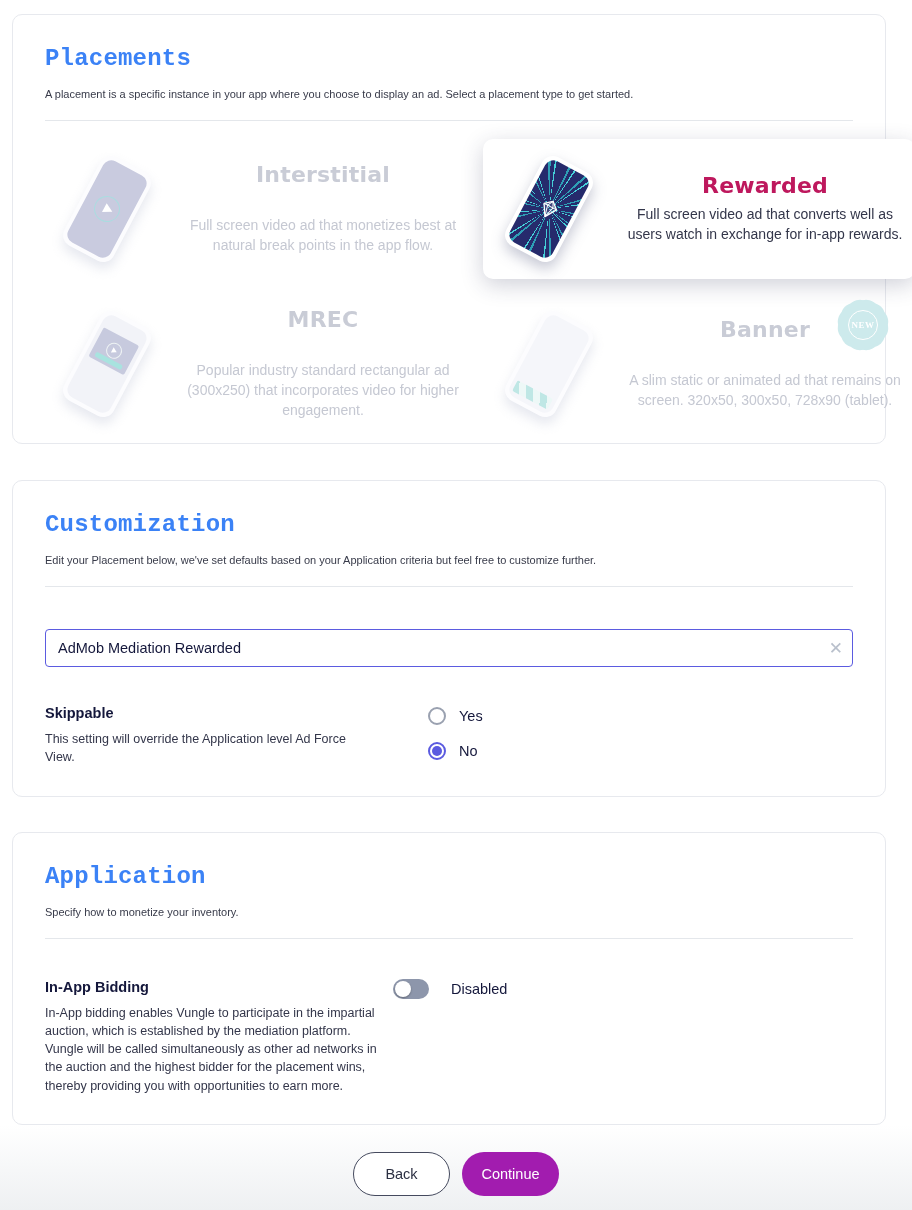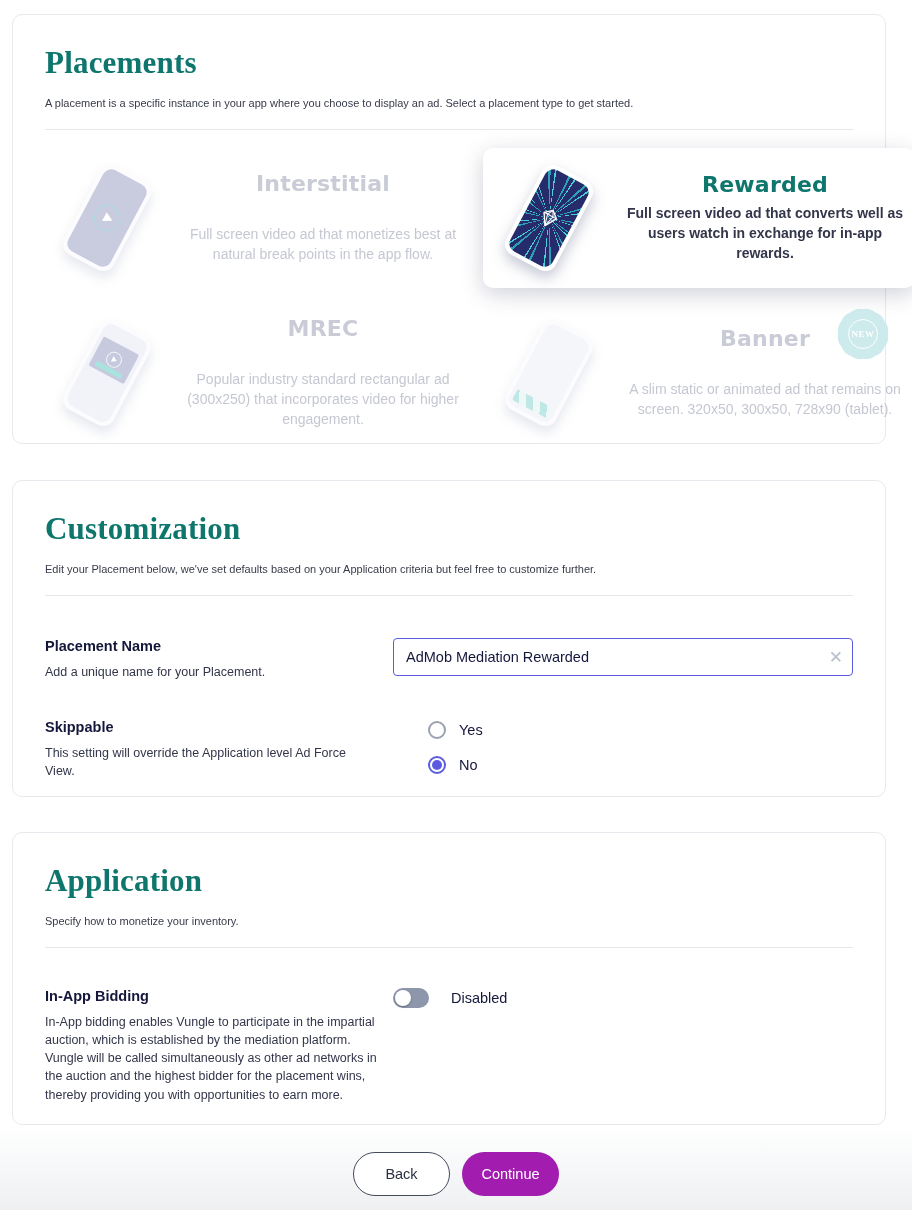--- a/index.html
+++ b/index.html
@@ -8,22 +8,22 @@
     font-family:"Liberation Sans", sans-serif;
     background:linear-gradient(180deg,#ffffff 0%,#ffffff 93%,#eef0f2 100%);
     position:relative; overflow:hidden; color:#1b1f3b;
   }
   .card {
     position:absolute; left:12px; width:874px;
     background:#fff; border:1px solid #e7e9ee; border-radius:10px;
   }
   .card-head { padding:30px 32px 0 32px; }
   .card-title {
-    font-family:Liberation Serif, serif;
-    font-size:31px; font-weight:700; color:#0f766e; letter-spacing:.2px;
+    font-family:Liberation Mono, monospace;
+    font-size:24px; font-weight:700; color:#3b82f6; letter-spacing:.2px;
   }
   .card-sub { margin-top:16px; font-size:11px; color:#383b4a; }
   .divider { height:1px; background:#e4e7eb; margin:20px 32px 0 32px; }
 
   
   .pgrid { padding:18px 20px 26px 28px; display:grid; grid-template-columns:1fr 1fr; grid-gap:14px 10px;text-align:center; }
   .popt { position:relative; display:flex; align-items:center; padding:14px 10px; border-radius:10px; }
   .popt.selected { background:#fff; box-shadow:0 6px 22px rgba(40,45,80,.22); }
   .phone-wrap { flex:0 0 126px; height:112px; position:relative; }
   .phone {
@@ -56,22 +56,22 @@
   .banner-stripes {
     position:absolute; bottom:5%; left:8%; right:8%; height:13%;
     background:repeating-linear-gradient(65deg,#bfe7e5 0 7px,#edf8f7 7px 14px);
     border-radius:2px;
   }
   .ptext { padding-left:6px; width:286px; }
   .ptitle { font-family:"DejaVu Sans", sans-serif; font-size:22px; font-weight:700; letter-spacing:.2px; }
   .pdesc { margin-top:7px; font-size:14px; line-height:1.42; }
   .popt.faded .ptitle { color:#c9ccd6; }
   .popt.faded .pdesc { color:#c5c8d2;margin-top:29px; }
-  .popt.selected .ptitle { color:#0f766e; }
-  .popt.selected .pdesc { color:#33364a;font-weight:bold; }
+  .popt.selected .ptitle { color:#be185d; }
+  .popt.selected .pdesc { color:#33364a; }
 
   .new-badge { position:absolute; top:10px; right:30px; width:44px; height:44px; }
   .seal { position:absolute; inset:0; background:#cdeaec; border-radius:30%; }
   .seal.r30 { transform:rotate(30deg); } .seal.r60 { transform:rotate(60deg); }
   .seal-inner {
     position:absolute; inset:7px; border:1px solid #fff; border-radius:50%;
     display:flex; align-items:center; justify-content:center;
     color:#fff; font-size:9px; font-weight:bold; letter-spacing:.5px;
     font-family:"Liberation Serif", serif;
   }
@@ -200,24 +200,20 @@
 </div>
 
 <div class="card" style="top:480px; height:317px;">
   <div class="card-head">
     <div class="card-title">Customization</div>
     <div class="card-sub">Edit your Placement below, we've set defaults based on your Application criteria but feel free to customize further.</div>
   </div>
   <div class="divider"></div>
 
   <div class="row" style="margin-top:42px;">
-    <div class="row-label">
-      <div class="flabel">Placement Name</div>
-      <div class="fhelp">Add a unique name for your Placement.</div>
-    </div>
     <div class="row-control">
       <div class="input-wrap">
         <input class="text-input" type="text" value="AdMob Mediation Rewarded" style="">
         <span class="clear-x">✕</span>
       </div>
     </div>
   </div>
 
   <div class="row" style="margin-top:38px;gap:35px;">
     <div class="row-label">

